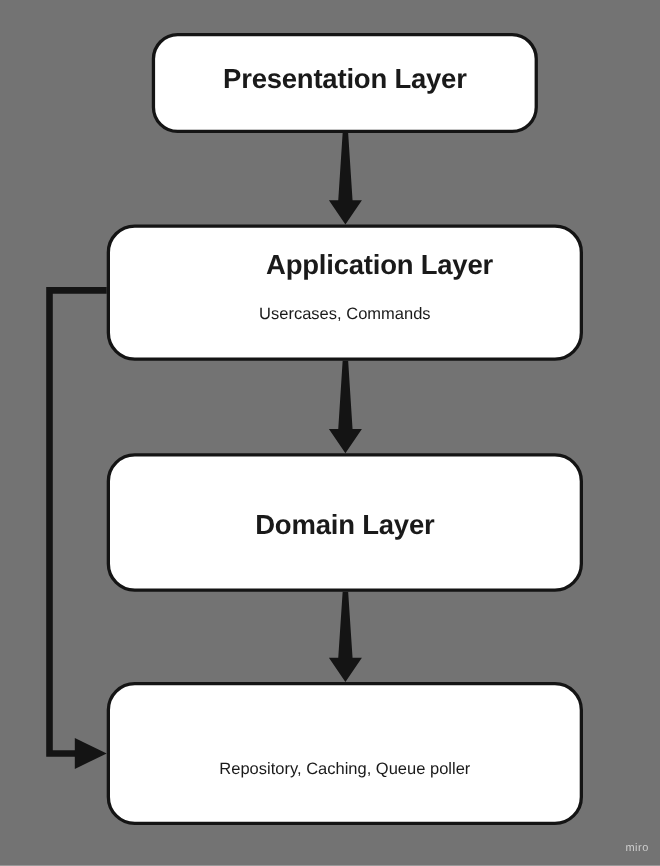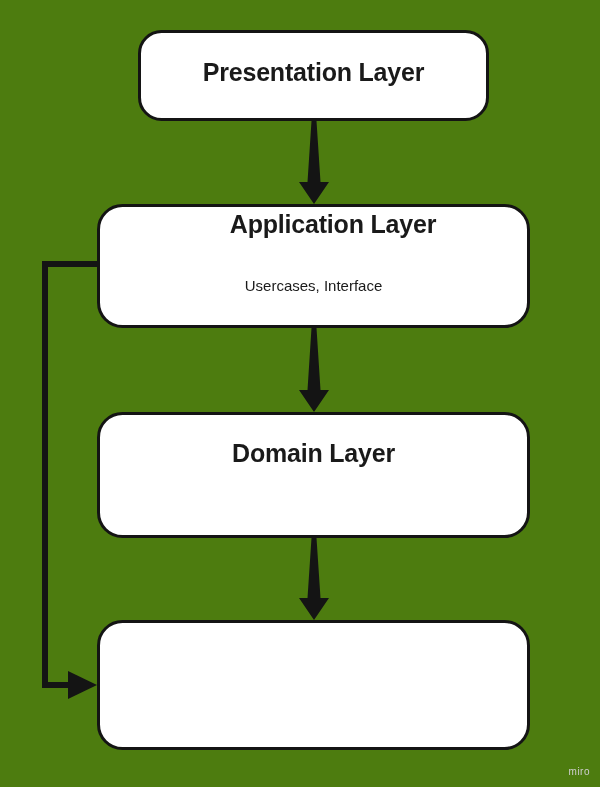--- a/index.html
+++ b/index.html
@@ -10,21 +10,21 @@
   body {
     width: 600px;
     height: 787px;
     overflow: hidden;
     font-family: "Liberation Sans", sans-serif;
   }
   #canvas {
     position: relative;
     width: 600px;
     height: 787px;
-    background: #4d7c0f;
+    background: #737373;
   }
   #diagram-svg {
     position: absolute;
     left: 0;
     top: 0;
     width: 600px;
     height: 787px;
   }
   .node-box {
     fill: #ffffff;
@@ -97,21 +97,22 @@
 
     <path class="connector-path" d="M 311.5 538 L 316.5 538 L 320.5 598 L 329 598 L 314 620 L 299 598 L 307.5 598 Z"></path>
 
     <path class="bypass-line" d="M 97 264 L 45 264 L 45 685 L 72 685"></path>
     <path class="bypass-head" d="M 97 685 L 68 671 L 68 699 Z"></path>
 
   </svg>
 
   <div class="node-title" style="left:138px; top:59px; width:351px;">Presentation Layer</div>
 
-  <div class="node-title" style="left:97px; top:211px; width:472px;">Application Layer</div>
-  <div class="node-subtitle" style="left:97px; top:277px; width:433px;">Usercases, Interface</div>
+  <div class="node-title" style="left:97px; top:228px; width:472px;padding-left:12px;">Application Layer</div>
+  <div class="node-subtitle" style="left:97px; top:277px; width:433px;">Usercases, Commands</div>
 
-  <div class="node-title" style="left:97px; top:440px; width:433px;">Domain Layer</div>
+  <div class="node-title" style="left:97px; top:464px; width:433px;">Domain Layer</div>
 
+  <div class="node-subtitle" style="left:97px; top:691px; width:433px;">Repository, Caching, Queue poller</div>
 
   <div class="watermark">miro</div>
 
 </div>
 
 </body></html>

